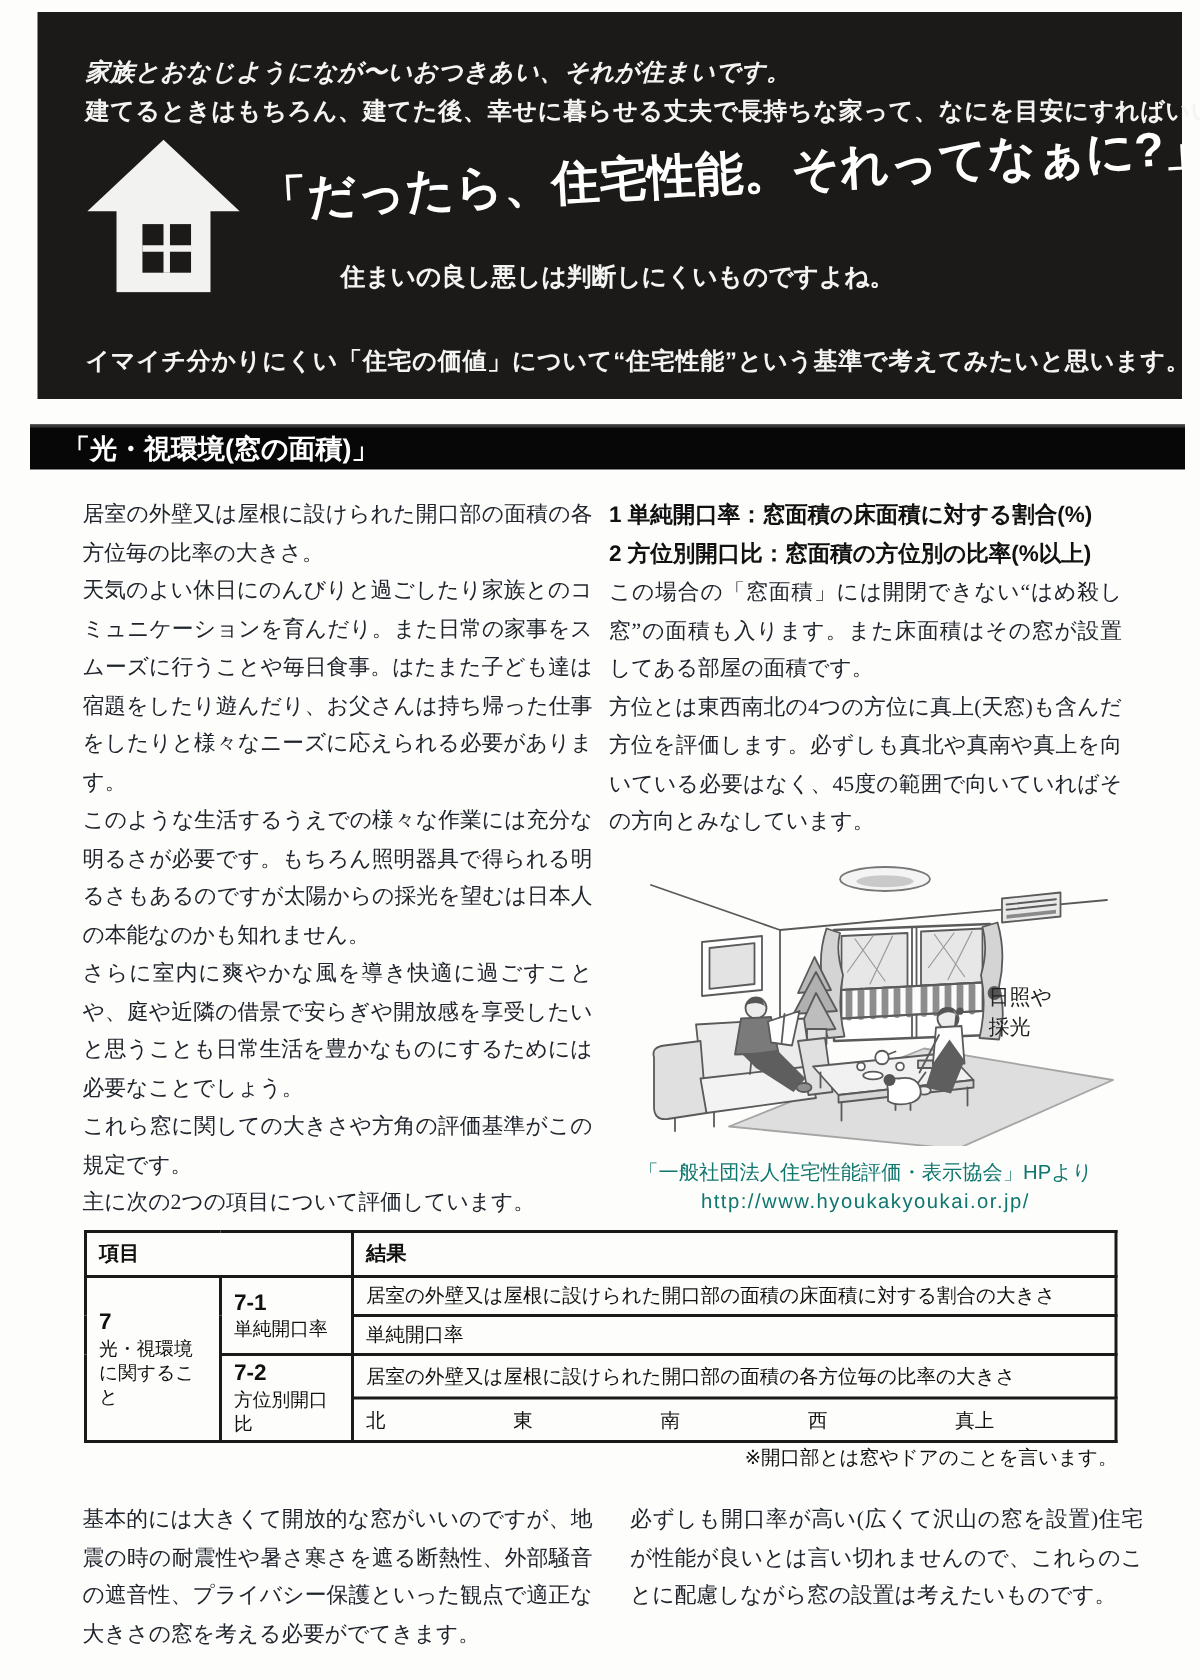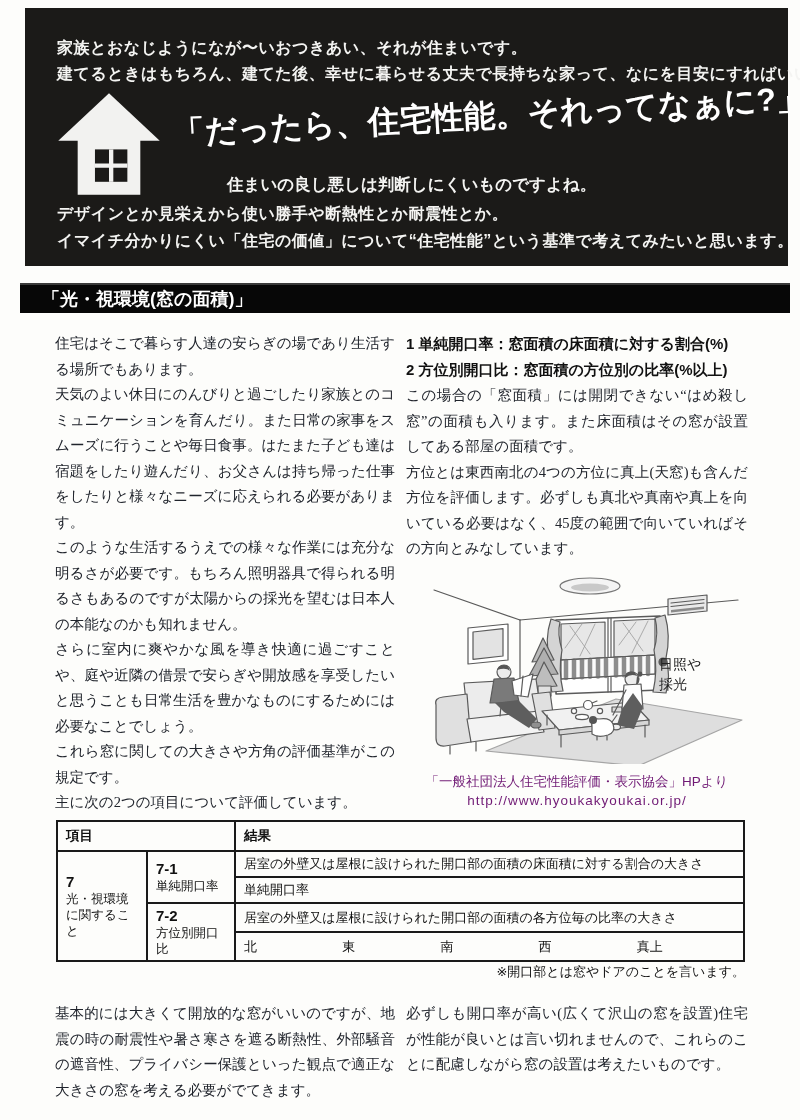--- a/index.html
+++ b/index.html
@@ -3,21 +3,21 @@
 <meta charset="utf-8">
 <style>
   * { margin:0; padding:0; box-sizing:border-box; }
   html,body { width:800px; }
   body { font-family:"Liberation Sans","DejaVu Sans",sans-serif; background:#ffffff; }
   .page { position:relative; width:800px; height:1120px; background:#fdfdfb; overflow:hidden; color:#1c1c1c; }
 
   
   .hero { position:absolute; left:25px; top:8px; width:763px; height:258px; background:#1b1a18; color:#f4f4f2; }
   .hero-line { position:absolute; left:32px; font-size:16px; font-weight:bold; letter-spacing:.5px; white-space:nowrap; }
-  .hero-line1 { top:30px; }
+  .hero-line1 { top:30px;font-style:italic; }
   .hero-line2 { top:56px; }
   .hero-line3 { top:196px; }
   .hero-line4 { top:223px; }
   .hero-sub   { position:absolute; left:182px; top:166px; font-size:16.5px; font-weight:bold; white-space:nowrap;margin-left:20px; }
   .big-title { position:absolute; left:148px; top:104px; font-size:32px; font-weight:bold; white-space:nowrap;
                transform:rotate(-3.2deg); transform-origin:left center; letter-spacing:0; color:#ffffff; }
   .house { position:absolute; left:30px; top:80px; width:108px; height:112px; }
 
   
   .section-bar { position:absolute; left:20px; top:283px; width:770px; height:30px; background:#070707;
@@ -26,67 +26,66 @@
   .col-left  { position:absolute; left:55px;  top:331px; width:340px; }
   .col-right { position:absolute; left:406px; top:331px; width:342px; }
   .para { font-family:"Liberation Serif","DejaVu Serif",serif; font-size:14.5px; line-height:25.5px;
           text-align:justify; color:#20242c; }
   .bold-item { font-size:15px; font-weight:bold; line-height:26px; color:#111; }
 
   
   .illus { position:relative; width:324px; height:194px; margin:8px 0 0 14px; }
   .illus svg { position:absolute; left:0; top:0; }
   .illus-label { position:absolute; left:239px; top:84px; font-size:14px; line-height:20px; color:#222; }
-  .illus-caption { margin-top:8px; text-align:center; font-size:13.5px; line-height:19px; color:#701a75; }
+  .illus-caption { margin-top:8px; text-align:center; font-size:13.5px; line-height:19px; color:#0f766e; }
   .illus-caption .url { letter-spacing:1px; }
 
   
   .perf-table { position:absolute; left:56px; top:820px; width:689px; border-collapse:collapse; font-size:13px; color:#111;padding-left:24px; }
   .perf-table td { border:2px solid #1a1a1a; padding:3px 8px; vertical-align:middle; }
   .perf-table .th { font-weight:bold; font-size:13.5px; height:30px; }
   .cell-code { font-weight:bold; font-size:15px; line-height:18px; }
   .cell-sub  { font-size:12.5px; line-height:16px; }
   .col-a { width:90px; } .col-b { width:88px; }
   .dir-row { display:flex; }
   .dir-row span { flex:1; text-align:left; }
   .table-note { position:absolute; left:56px; top:963px; width:689px; text-align:right; font-size:13px; color:#111; }
 
   
   .footer-left  { position:absolute; left:55px;  top:1001px; width:340px; }
-  .footer-right { position:absolute; left:406px; top:1001px; width:342px; }
+  .footer-right { position:absolute; left:420px; top:1001px; width:342px; }
 </style>
 </head>
 <body>
 
 <div class="page">
 
   <div class="hero">
     <div class="hero-line hero-line1">家族とおなじようになが〜いおつきあい、それが住まいです。</div>
     <div class="hero-line hero-line2">建てるときはもちろん、建てた後、幸せに暮らせる丈夫で長持ちな家って、なにを目安にすればいいの?</div>
 
     <svg class="house" viewBox="0 0 100 100" aria-hidden="true">
       <polygon points="50,3 3,47 97,47" fill="#f2f2f0"></polygon>
       <rect x="21" y="44" width="58" height="53" fill="#f2f2f0"></rect>
       <rect x="37" y="55" width="30" height="30" fill="#1b1a18"></rect>
       <line x1="52" y1="55" x2="52" y2="85" stroke="#f2f2f0" stroke-width="4"></line>
       <line x1="37" y1="70" x2="67" y2="70" stroke="#f2f2f0" stroke-width="4"></line>
     </svg>
 
     <div class="big-title">「だったら、住宅性能。それってなぁに?」</div>
     <div class="hero-sub">住まいの良し悪しは判断しにくいものですよね。</div>
-    <div class="hero-line hero-line3">デザインとか見栄えから使い勝手や断熱性とか耐震性とか。</div>
     <div class="hero-line hero-line4">イマイチ分かりにくい「住宅の価値」について“住宅性能”という基準で考えてみたいと思います。</div>
   </div>
 
   <div class="section-bar">
     <span>「光・視環境(窓の面積)」</span>
   </div>
 
   <div class="col-left">
-    <div class="para">住宅はそこで暮らす人達の安らぎの場であり生活する場所でもあります。</div>
+    <div class="para">居室の外壁又は屋根に設けられた開口部の面積の各方位毎の比率の大きさ。</div>
     <div class="para">天気のよい休日にのんびりと過ごしたり家族とのコミュニケーションを育んだり。また日常の家事をスムーズに行うことや毎日食事。はたまた子ども達は宿題をしたり遊んだり、お父さんは持ち帰った仕事をしたりと様々なニーズに応えられる必要があります。</div>
     <div class="para">このような生活するうえでの様々な作業には充分な明るさが必要です。もちろん照明器具で得られる明るさもあるのですが太陽からの採光を望むは日本人の本能なのかも知れません。</div>
     <div class="para">さらに室内に爽やかな風を導き快適に過ごすことや、庭や近隣の借景で安らぎや開放感を享受したいと思うことも日常生活を豊かなものにするためには必要なことでしょう。</div>
     <div class="para">これら窓に関しての大きさや方角の評価基準がこの規定です。</div>
     <div class="para">主に次の2つの項目について評価しています。</div>
   </div>
 
   <div class="col-right">
     <div class="bold-item">1 単純開口率：窓面積の床面積に対する割合(%)</div>
     <div class="bold-item">2 方位別開口比：窓面積の方位別の比率(%以上)</div>

